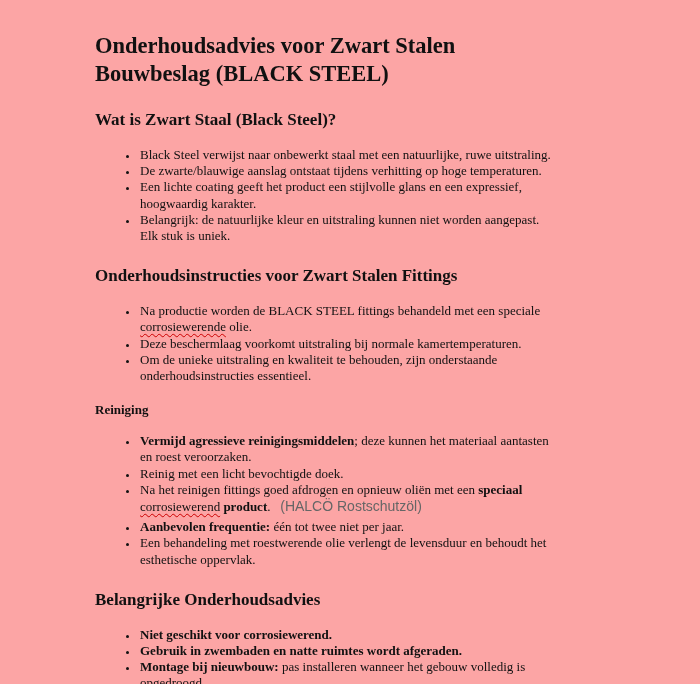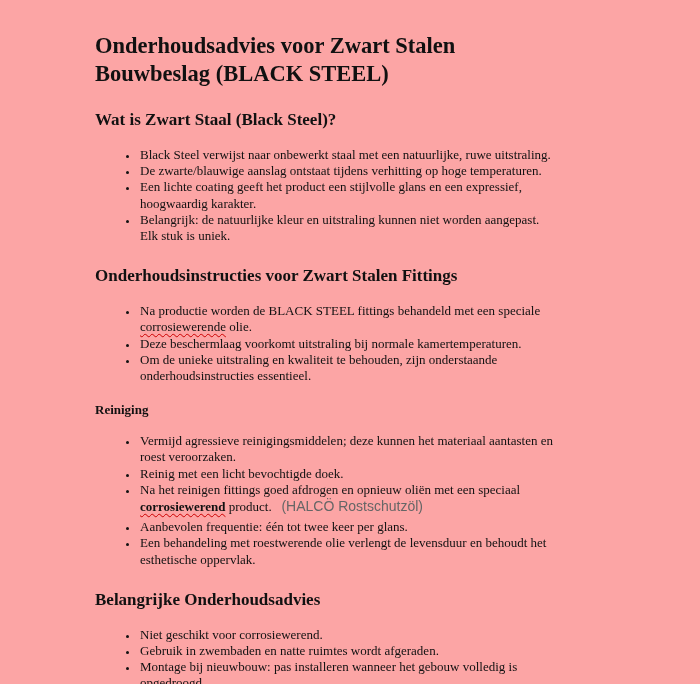--- a/index.html
+++ b/index.html
@@ -47,29 +47,29 @@
   li {
     font-size: 13px;
     line-height: 16.2px;
     margin: 0;
     padding-left: 1px;
   }
   li::marker {
     font-size: 11px;
   }
   .b {
-    font-weight: 400;
+    font-weight: 700;
   }
   .m {
     text-decoration: underline wavy #cc0000;
     text-decoration-thickness: 1px;
     text-underline-offset: 2px;
   }
   .bm {
-    font-weight: 700;
+    font-weight: 400;
     text-decoration: underline wavy #cc0000;
     text-decoration-thickness: 1px;
     text-underline-offset: 2px;
     text-align: center;
   }
   .note {
     font-family: "Liberation Sans", sans-serif;
     font-size: 14px;
     color: #666666;
     white-space: nowrap;
@@ -94,21 +94,21 @@
         <li><span>Deze beschermlaag voorkomt uitstraling bij normale kamertemperaturen.</span></li>
         <li><span>Om de unieke uitstraling en kwaliteit te behouden, zijn onderstaande onderhoudsinstructies essentieel.</span></li>
       </ul>
       <h3>Reiniging</h3>
       <ul>
         <li><span class="b">Vermijd agressieve reinigingsmiddelen</span><span>; deze kunnen het materiaal aantasten en roest veroorzaken.</span></li>
         <li><span>Reinig met een licht bevochtigde doek.</span></li>
         <li><span>Na het reinigen fittings goed afdrogen en opnieuw oliën met een </span><span class="b">speciaal </span><span class="bm">corrosiewerend</span><span class="b"> product</span><span>.  </span><span class="note">(HALCÖ Rostschutzöl)</span></li>
       </ul>
       <ul>
-        <li><span class="b">Aanbevolen frequentie:</span><span> één tot twee keer per glans.</span></li>
+        <li><span class="b">Aanbevolen frequentie:</span><span> één tot twee niet per jaar.</span></li>
         <li><span>Een behandeling met roestwerende olie verlengt de levensduur en behoudt het esthetische oppervlak.</span></li>
       </ul>
       <h2>Belangrijke Onderhoudsadvies</h2>
       <ul>
         <li><span class="b">Niet geschikt voor corrosiewerend.</span></li>
         <li><span class="b">Gebruik in zwembaden en natte ruimtes wordt afgeraden.</span></li>
         <li><span class="b">Montage bij nieuwbouw:</span><span> pas installeren wanneer het gebouw volledig is opgedroogd.</span></li>
       </ul>
     </div>
 </div>

